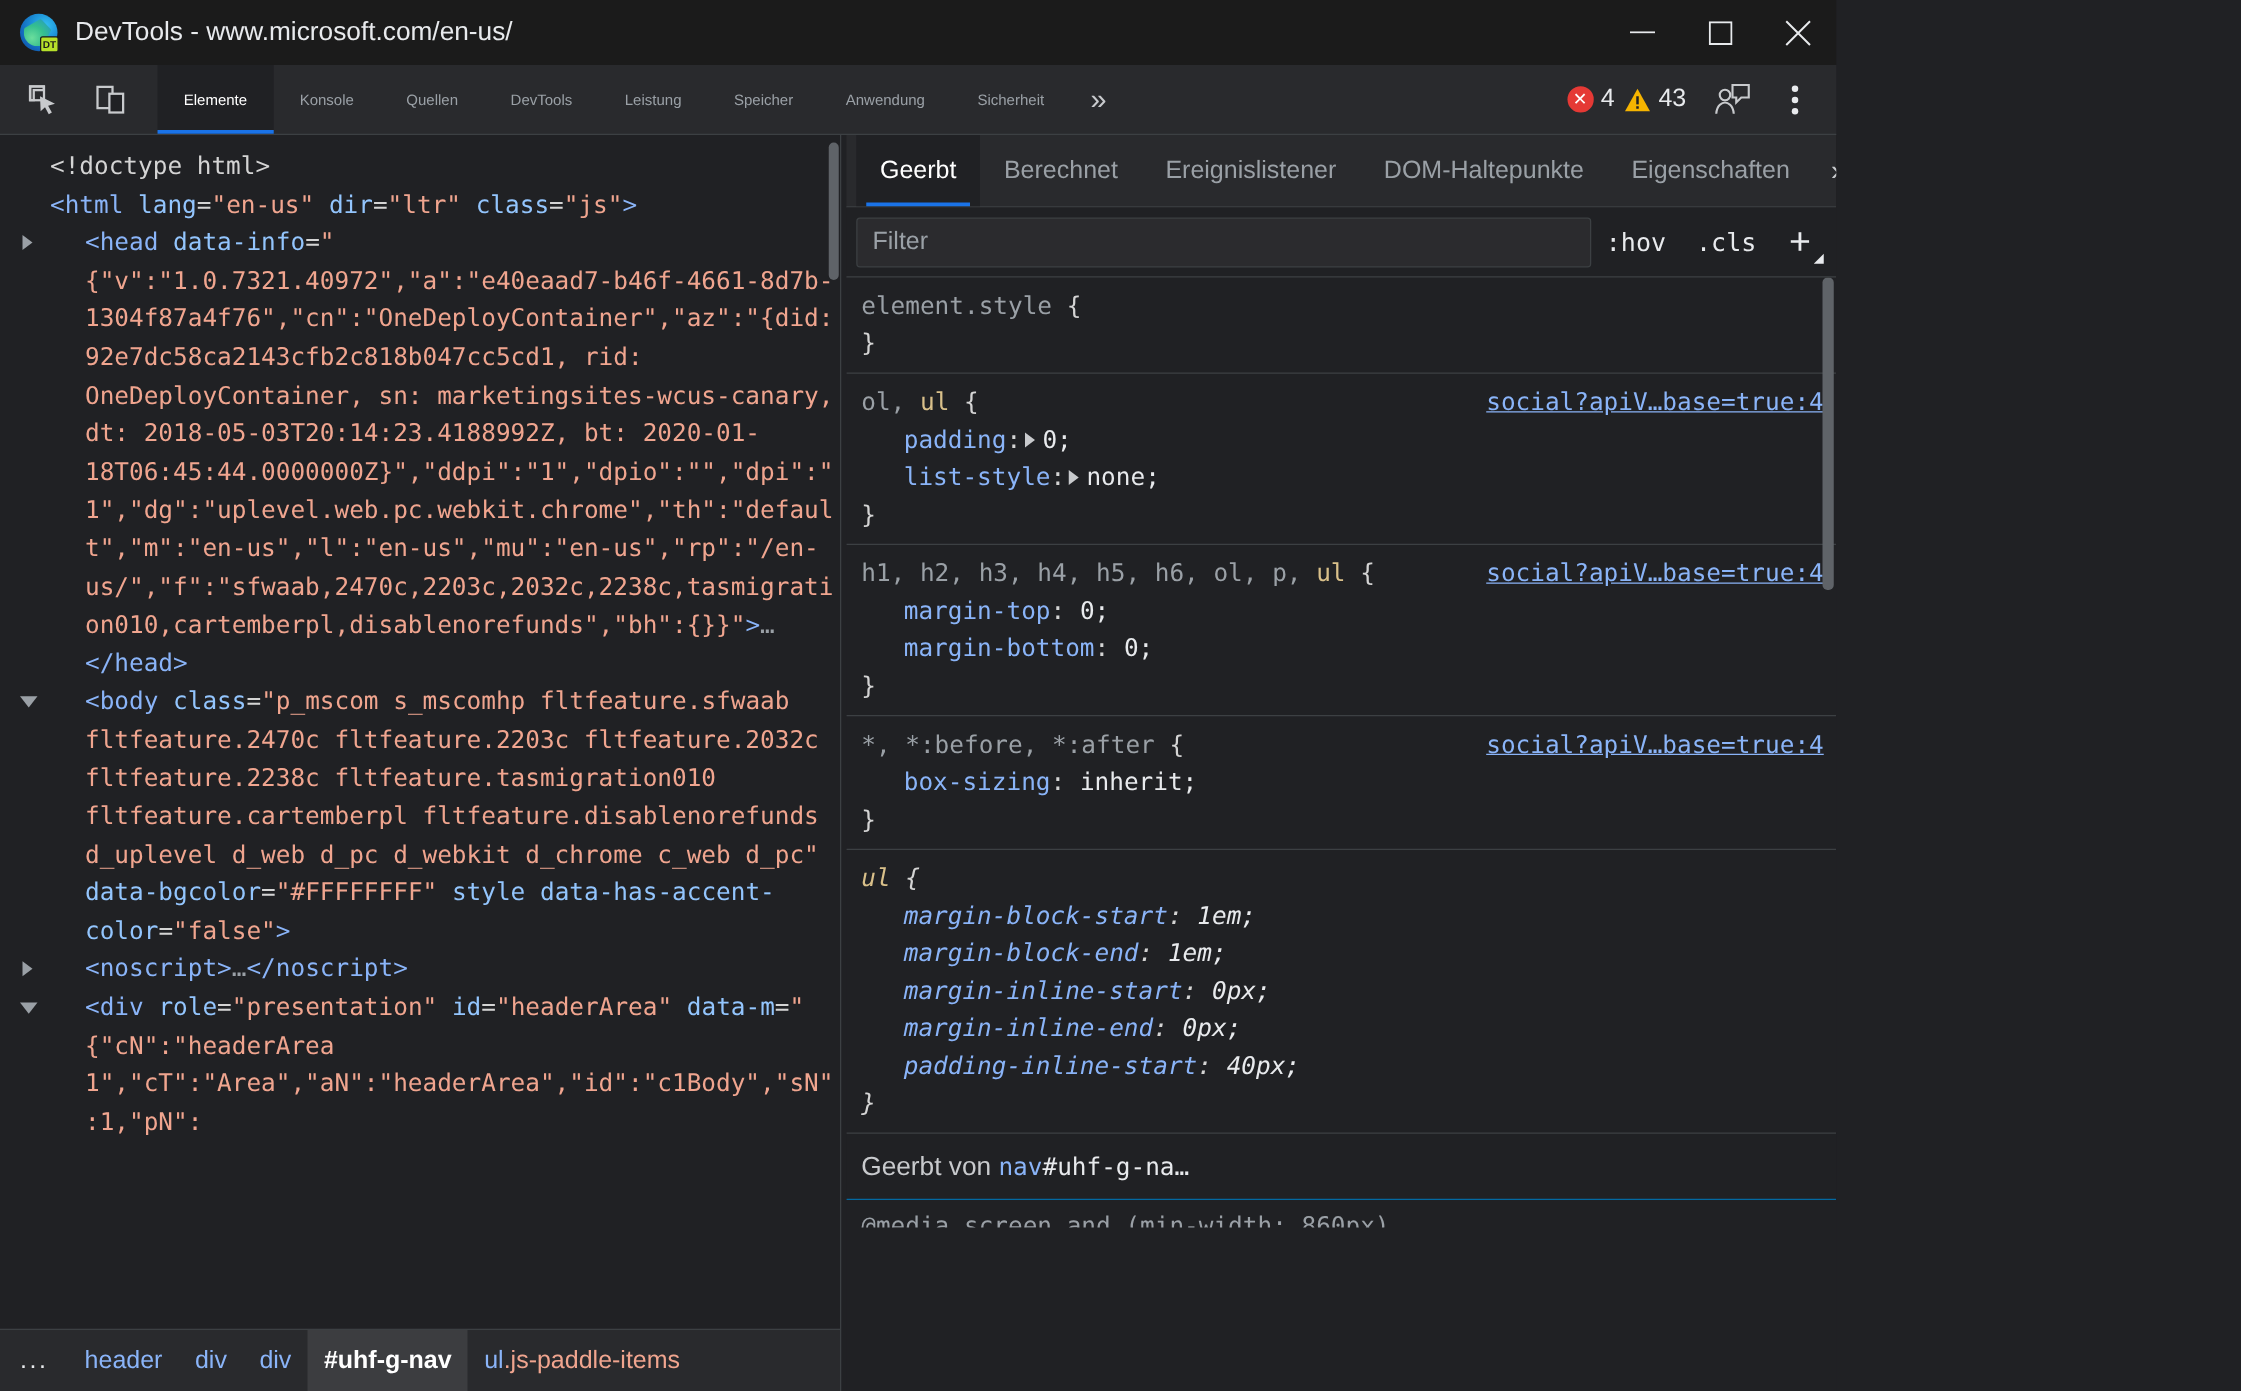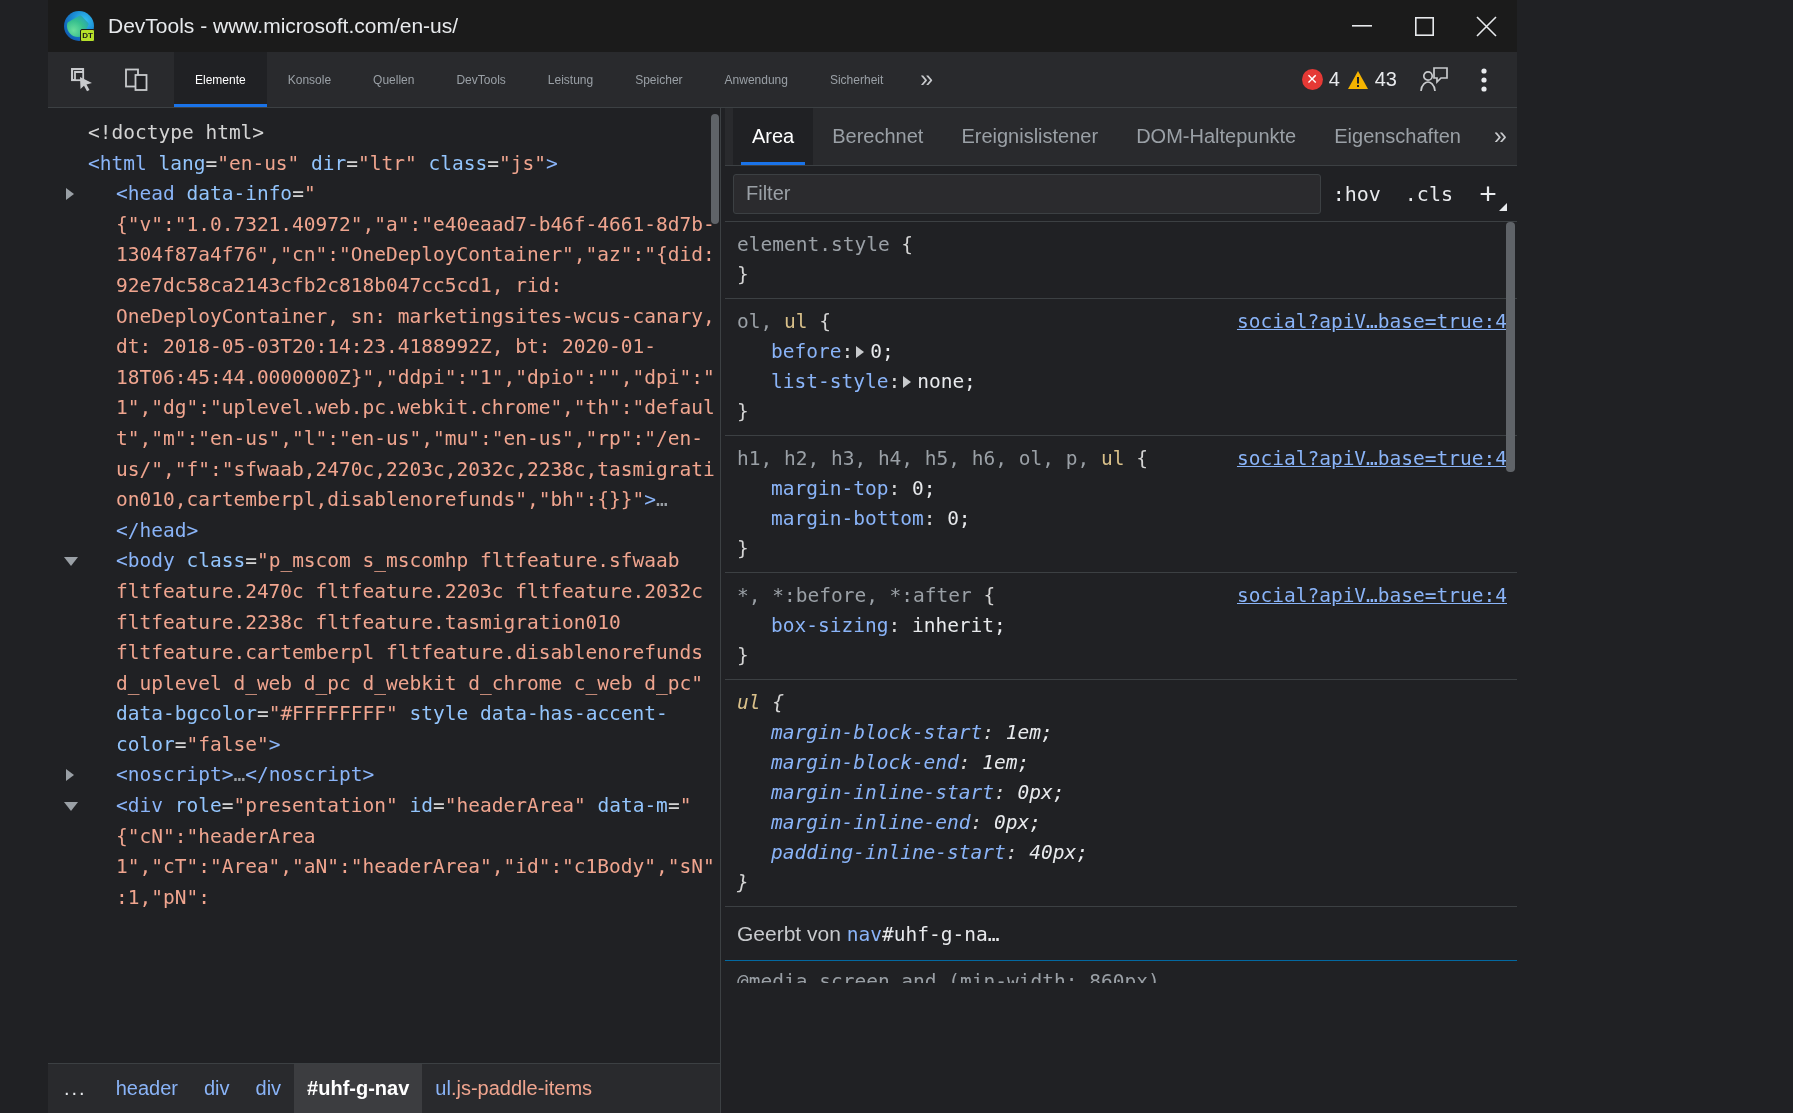--- a/index.html
+++ b/index.html
@@ -10,21 +10,20 @@
     overflow: hidden;
     background: #202124;
     font-family: "Liberation Sans", sans-serif;
   }
 
   .app {
     width: 1469px; height: 1113px;
     display: flex; flex-direction: column;
     background: #202124;
     position: relative;
-    margin-left: 48px;
   }
 
   
   .titlebar {
     height: 52px; min-height: 52px;
     background: #1b1b1b;
     display: flex; align-items: center;
     position: relative;
   }
   .title-left { display: flex; align-items: center; padding-left: 16px; gap: 14px; }
@@ -469,21 +468,21 @@
             <span class="ccls">.js-paddle-items</span>
           </div>
         </div>
     </div>
 
     <div class="v-divider"></div>
 
     <div class="styles-pane">
       <div class="styles-tabs">
         <div class="stab active">
-            <span>Area</span>
+            <span>Geerbt</span>
           </div>
         <div class="stab">
             <span>Berechnet</span>
           </div>
         <div class="stab">
             <span>Ereignislistener</span>
           </div>
         <div class="stab">
             <span>DOM-Haltepunkte</span>
           </div>
@@ -508,21 +507,21 @@
             <div class="sel-line">
               <div class="selector"><span>element.style</span><span class="brace"> {</span></div>
             </div>
             <div class="brace">}</div>
           </div>
           <div class="rule">
             <div class="sel-line">
               <div class="selector"><span>ol, </span><span class="match">ul</span><span class="brace"> {</span></div>
               <div class="src-link">social?apiV…base=true:4</div>
             </div>
-            <div class="decl"><span class="prop">before</span><span class="brace">:</span><span class="expander"></span><span class="pval">0;</span></div>
+            <div class="decl"><span class="prop">padding</span><span class="brace">:</span><span class="expander"></span><span class="pval">0;</span></div>
             <div class="decl"><span class="prop">list-style</span><span class="brace">:</span><span class="expander"></span><span class="pval">none;</span></div>
             <div class="brace">}</div>
           </div>
           <div class="rule">
             <div class="sel-line">
               <div class="selector"><span>h1, h2, h3, h4, h5, h6, ol, p, </span><span class="match">ul</span><span class="brace"> {</span></div>
               <div class="src-link">social?apiV…base=true:4</div>
             </div>
             <div class="decl"><span class="prop">margin-top</span><span class="brace">:</span> <span class="pval">0;</span></div>
             <div class="decl"><span class="prop">margin-bottom</span><span class="brace">:</span> <span class="pval">0;</span></div>

